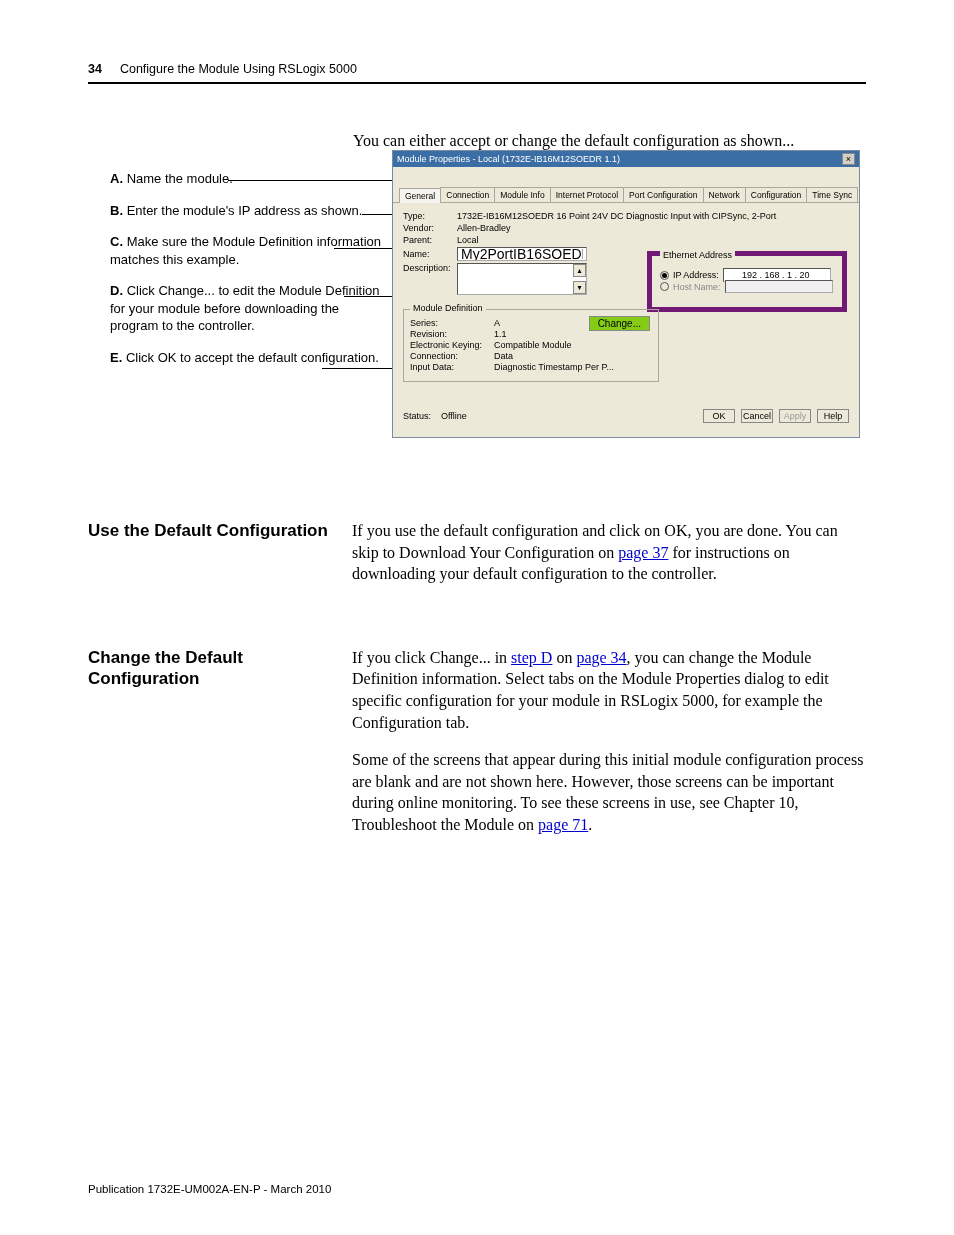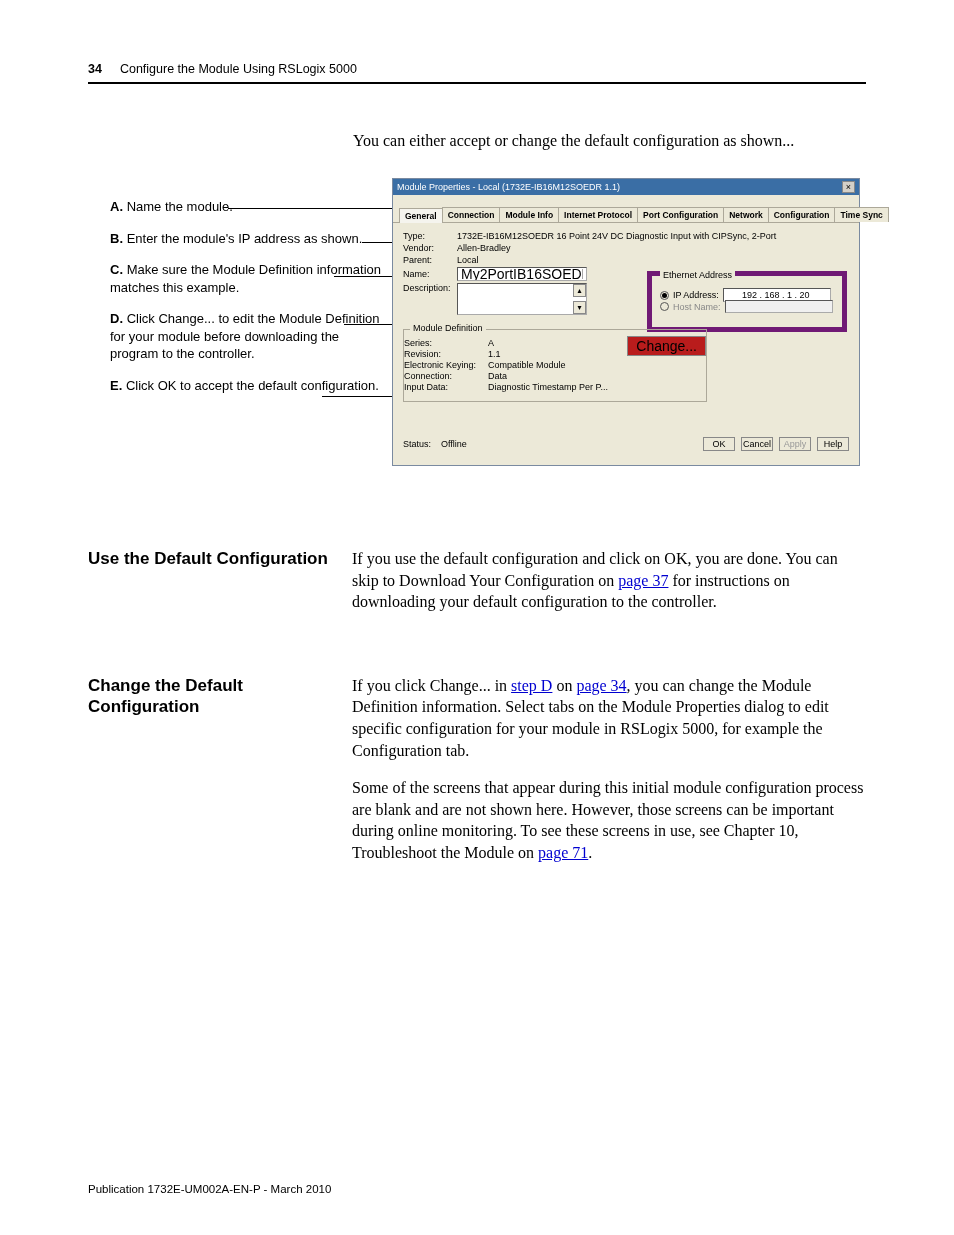--- a/index.html
+++ b/index.html
@@ -22,21 +22,20 @@
     border-bottom: 2px solid #000;
     padding-bottom: 6px;
     margin-bottom: 48px;
     display: flex;
     gap: 18px;
   }
   .running-head .pgnum { font-weight: bold; }
   .intro-line {
     font-size: 16px;
     margin-left: 265px;
-    margin-bottom: 28px;
   }
   .figure-area {
     position: relative;
     height: 330px;
     margin-bottom: 40px;
   }
   .callouts {
     position: absolute;
     left: 22px;
     top: 20px;
@@ -75,24 +74,23 @@
     background: #d4d0c8;
     border: 1px solid #888;
     color: #000;
     font-size: 9px;
     text-align: center;
     line-height: 10px;
   }
   .tabs {
     display: flex;
     gap: 0;
-    padding: 12px 6px 0 6px;
+    padding: 20px 6px 0 6px;
     border-bottom: 1px solid #aca899;
     font-size: 8.5px;
-    font-weight: bold;
   }
   .tabs span {
     padding: 2px 5px;
     border: 1px solid #aca899;
     border-bottom: none;
     background: #ece9d8;
     margin-right: -1px;
     white-space: nowrap;
   }
   .tabs span.active { background: #f5f4ee; position: relative; top: 1px; }
@@ -147,34 +145,34 @@
     font-size: 9px;
   }
   .radio-row { display:flex; align-items:center; gap:4px; margin-top:-6px; margin-bottom:4px;}
   .radio { width:9px; height:9px; border:1px solid #555; border-radius:50%; display:inline-block; }
   .radio.sel::after{content:"";display:block;width:5px;height:5px;background:#000;border-radius:50%;margin:1px;}
   .ip-box { border:1px inset #aaa; background:#fff; padding:1px 18px; font-size:9px; display:inline-block; width:108px;}
   .hn-box { border:1px inset #aaa; background:#f0f0f0; padding:1px 3px; font-size:9px; display:inline-block; width:108px; height:13px;}
   .moddef {
     border: 1px solid #aca899;
     margin-top: 14px;
-    padding: 8px 8px 8px 0;
-    width: 304px;
+    padding: 8px 8px 8px 6px;
+    width: 256px;
     position: relative;
   }
   .moddef .grp-title {
     position: absolute; top: -7px; left: 6px;
     background: #ece9d8; padding: 0 3px;
   }
   .md-row { display:flex; margin-bottom:1px; }
   .md-row .mlbl { width: 84px; }
   .chg-btn {
-    position:absolute; top:6px; right:0;
-    border:1px solid #888; background:#b91c1c;
-    padding:1px 8px; font-size:14px;
+    position:absolute; top:6px; right:8px;
+    border:1px solid #888; background:#84cc16;
+    padding:1px 8px; font-size:10px;
   }
   .dlg-footer {
     position:absolute;
     bottom:14px; left:10px; right:10px;
     display:flex; align-items:center;
     font-size:9px;
   }
   .dlg-footer .status { flex:1; }
   .dlg-btn {
     border:1px solid #888; background:#ece9d8;

